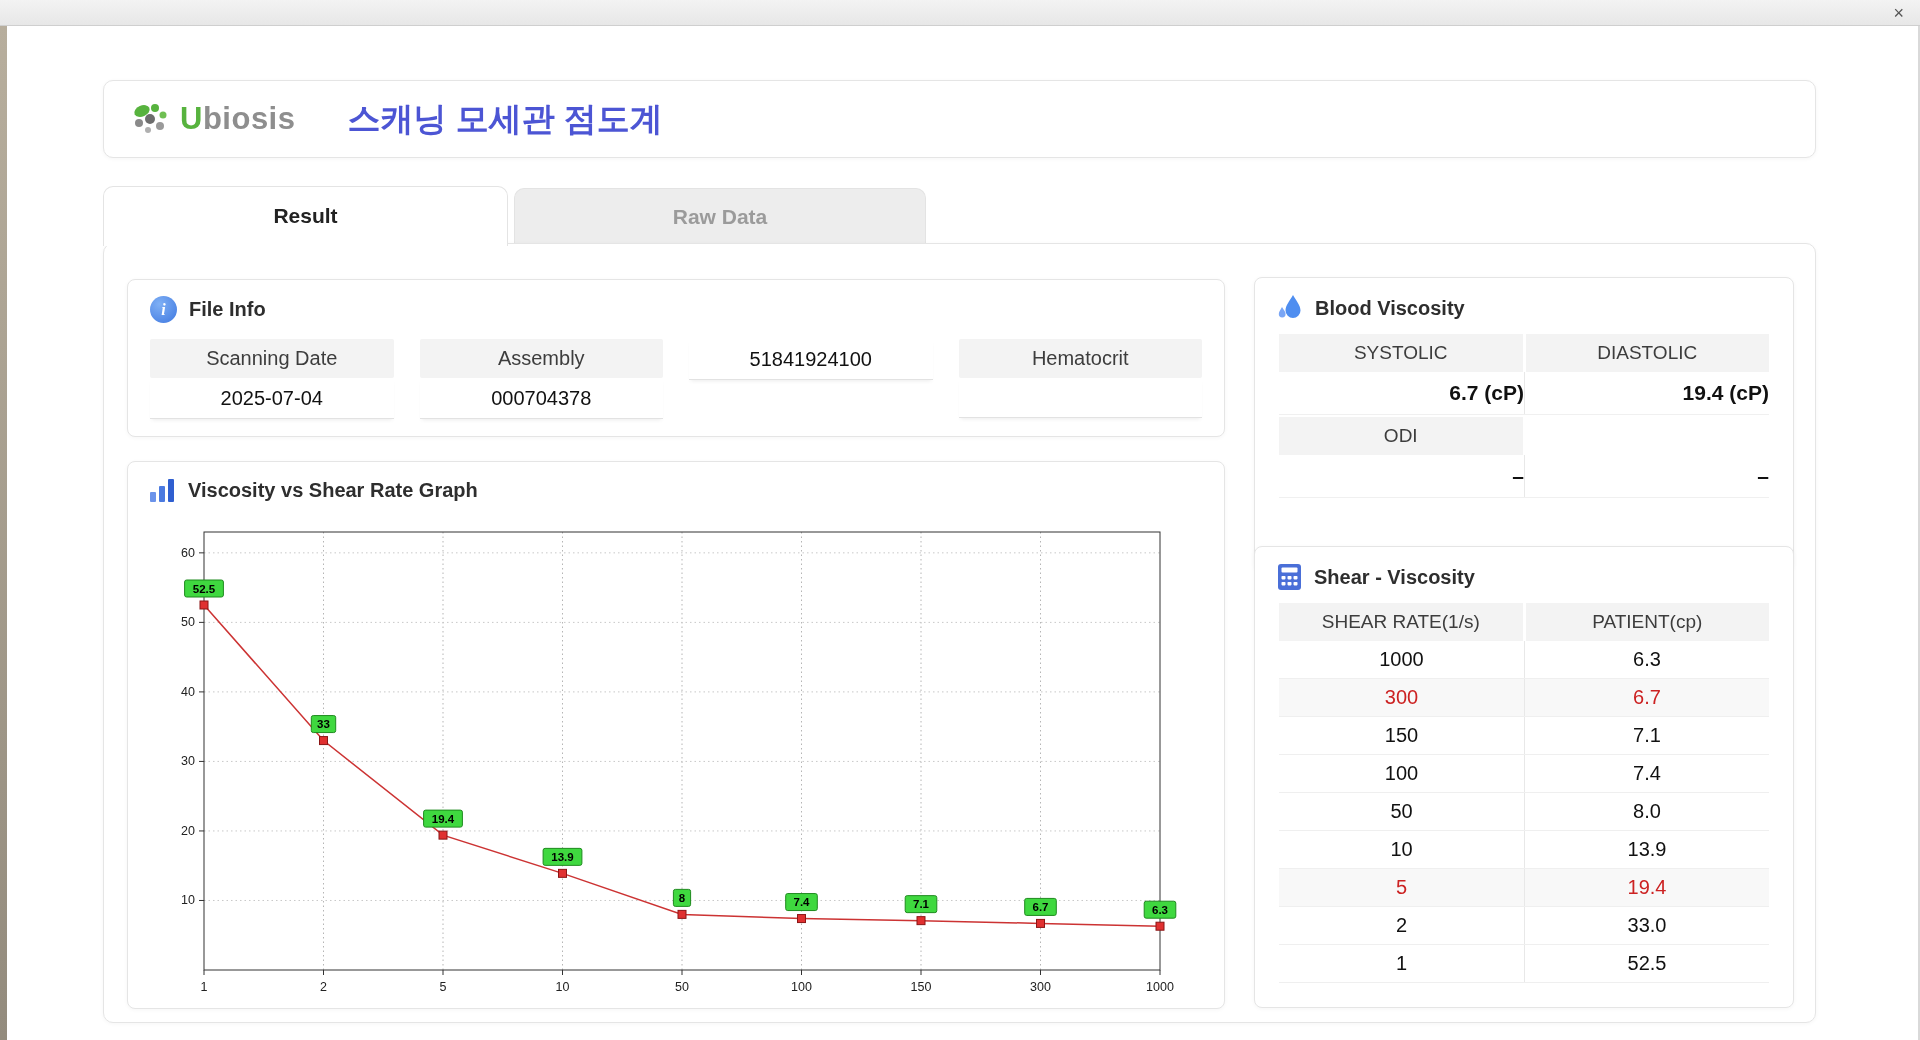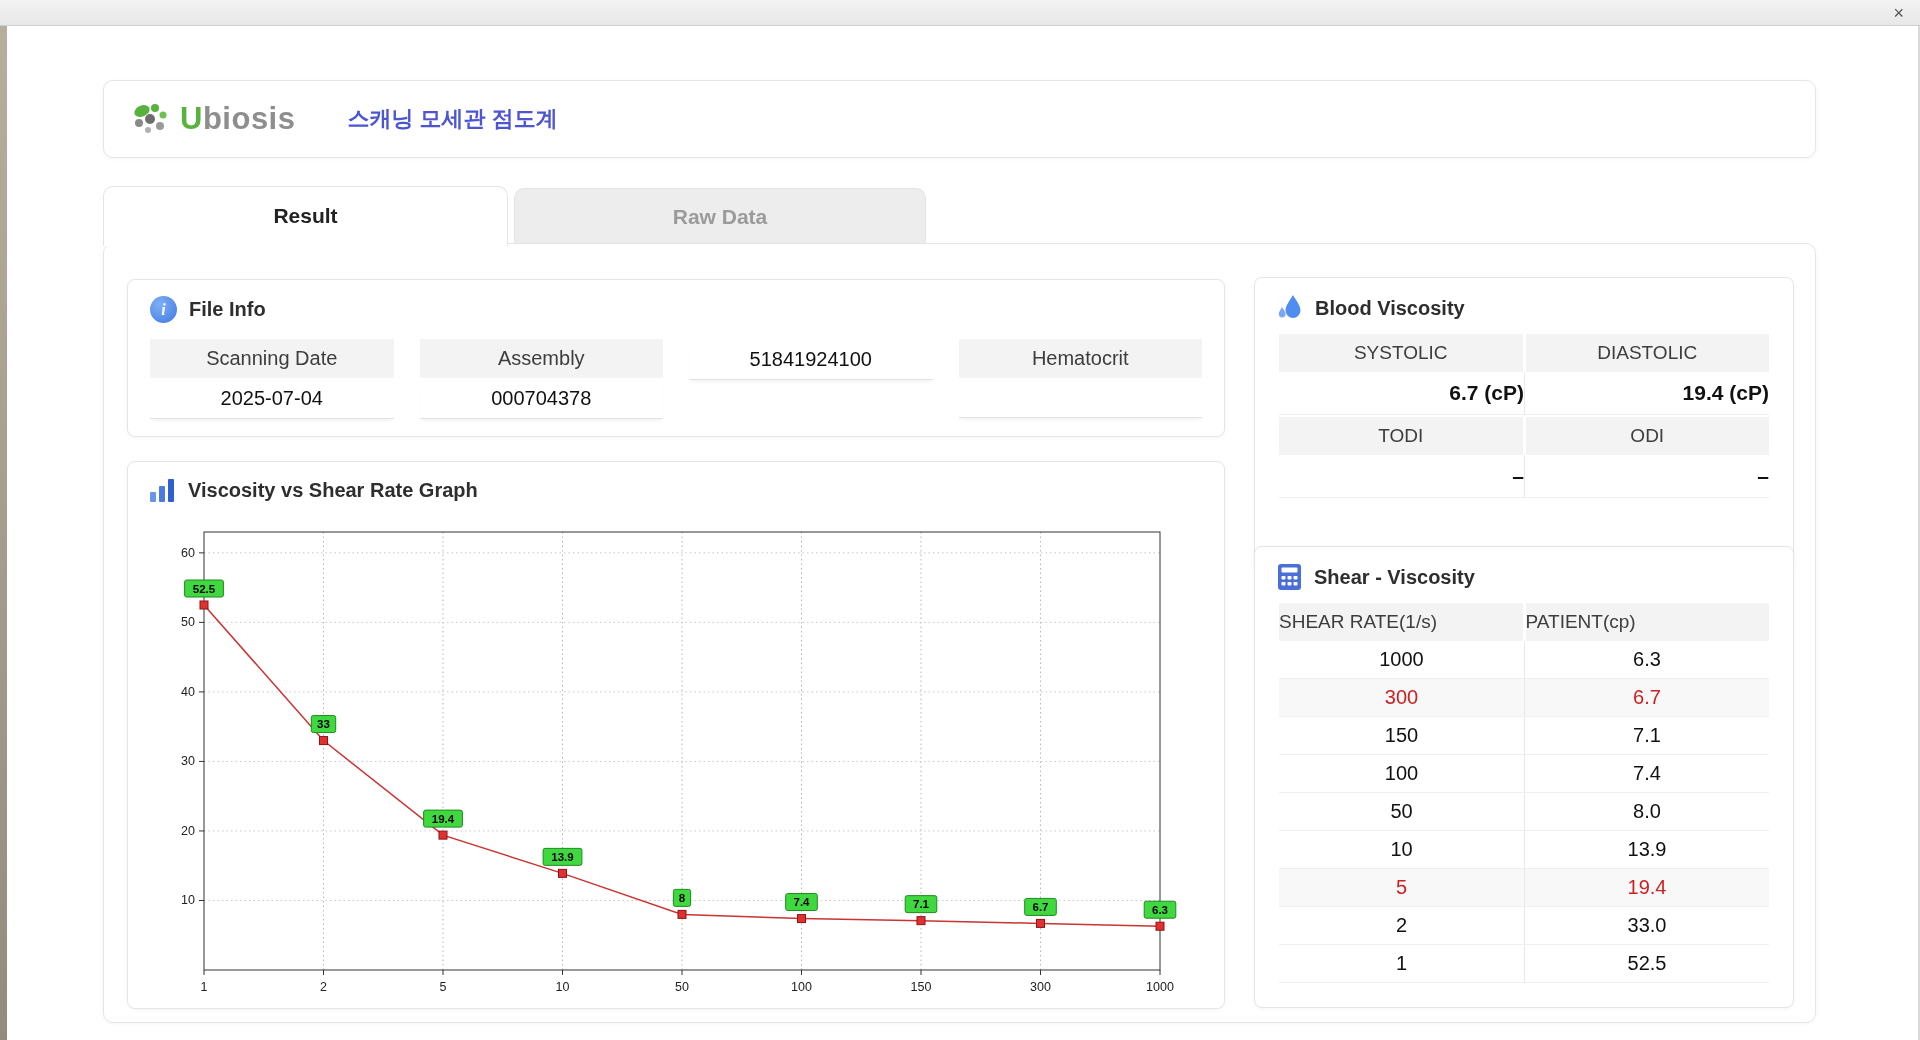--- a/index.html
+++ b/index.html
@@ -24,21 +24,21 @@
     position:absolute; right:0; top:26px; width:2px; height:1014px; background:#d9d9d9; z-index:9;
   }
 
   .card { position:absolute; background:#fff; border:1px solid #e5e5e5; border-radius:10px; box-shadow:0 1px 4px rgba(0,0,0,0.04); }
 
   
   .header-card { left:103px; top:80px; width:1713px; height:78px; display:flex; align-items:center; padding-left:26px; }
   .logo { display:flex; align-items:center; gap:8px; }
   .logo-text { font-size:31px; font-weight:bold; color:#8e8e8e; letter-spacing:0.5px; }
   .logo-text .logo-u { color:#57b33e; }
-  .app-title { margin-left:52px; font-size:22px; font-weight:bold; color:#4c55d4; }
+  .app-title { margin-left:52px; font-size:33px; font-weight:bold; color:#4c55d4; }
 
   
   .tab {
     position:absolute; text-align:center; font-weight:bold; font-size:21px; cursor:pointer;
     border-radius:10px 10px 0 0;
   }
   .tab-result {
     left:103px; top:186px; width:405px; height:60px; line-height:58px;
     background:#fff; border:1px solid #e4e4e4; border-bottom:none; color:#222; z-index:3;
   }
@@ -90,21 +90,21 @@
 
   
   .sv-card { left:1150px; top:302px; width:540px; height:462px; border-radius:8px; }
   .sv-table { margin:0 24px; }
   .trow { display:grid; grid-template-columns:1fr 1fr; border-bottom:1px solid #efefef; }
   .trow > div { text-align:center; padding:7px 0; font-size:20px; color:#111; }
   .trow > :last-child { border-left:1px solid #e8e8e8; }
   .trow.hl > div { color:#cc2222; }
   .trow.hl { background:#f8f8f8; }
   .thead { display:grid; grid-template-columns:1fr 1fr; column-gap:3px; }
-  .thead > div { background:#f3f3f3; padding:8px 0; font-size:19px; color:#3d3d3d; }
+  .thead > div { background:#f3f3f3; text-align:center; padding:8px 0; font-size:19px; color:#3d3d3d; }
 
   svg text { font-family:"Liberation Sans","DejaVu Sans",sans-serif; }
 </style>
 </head>
 <body>
 
 <div class="titlebar">
   <span class="close-btn">×</span>
 </div>
 <div class="left-strip"></div>
@@ -252,21 +252,20 @@
     </div>
     <div class="grid2 hdr">
       <div class="cell-label">SYSTOLIC</div>
       <div class="cell-label">DIASTOLIC</div>
     </div>
     <div class="grid2 vals">
       <div class="cell-value">6.7 (cP)</div>
       <div class="cell-value">19.4 (cP)</div>
     </div>
     <div class="grid2 hdr" style="margin-top:2px;">
-      <div class="cell-label">TODI</div>
       <div class="cell-label">ODI</div>
     </div>
     <div class="grid2 vals">
       <div class="cell-value">–</div>
       <div class="cell-value">–</div>
     </div>
   </div>
 
   <div class="card sv-card">
     <div class="sec-head">

